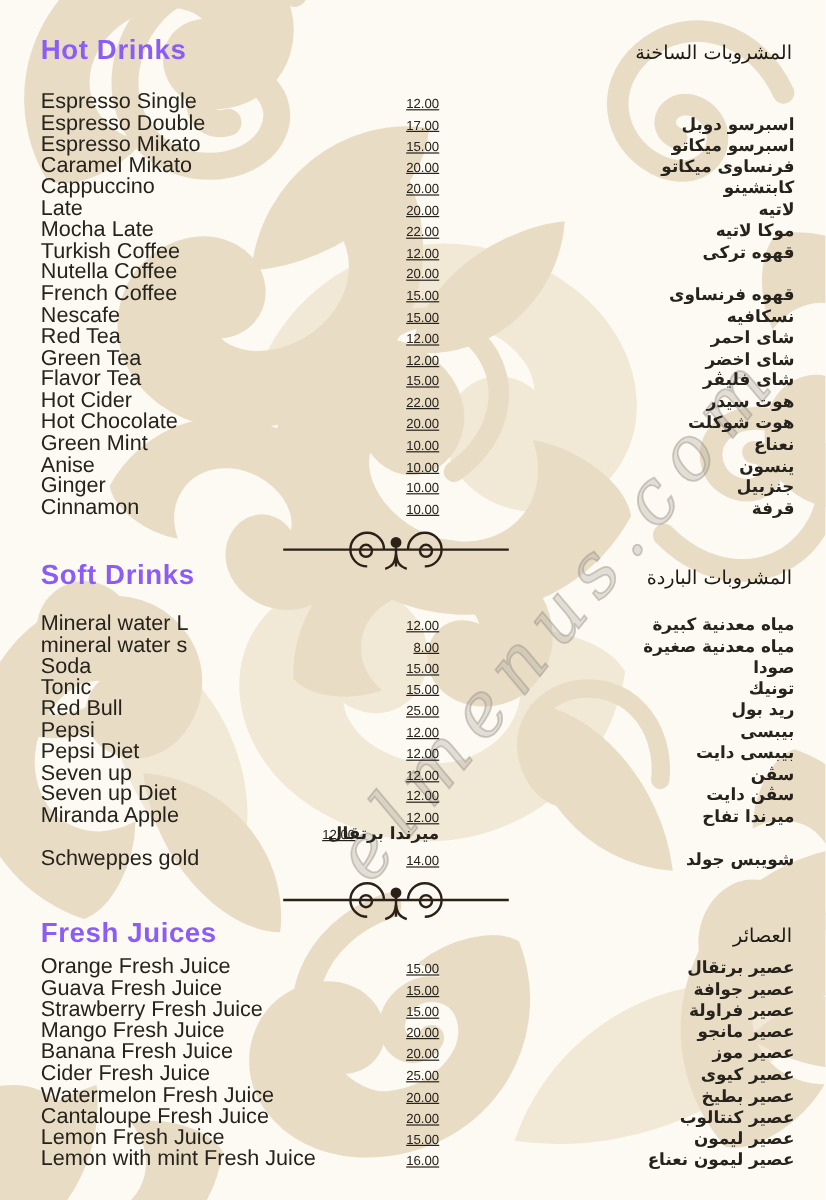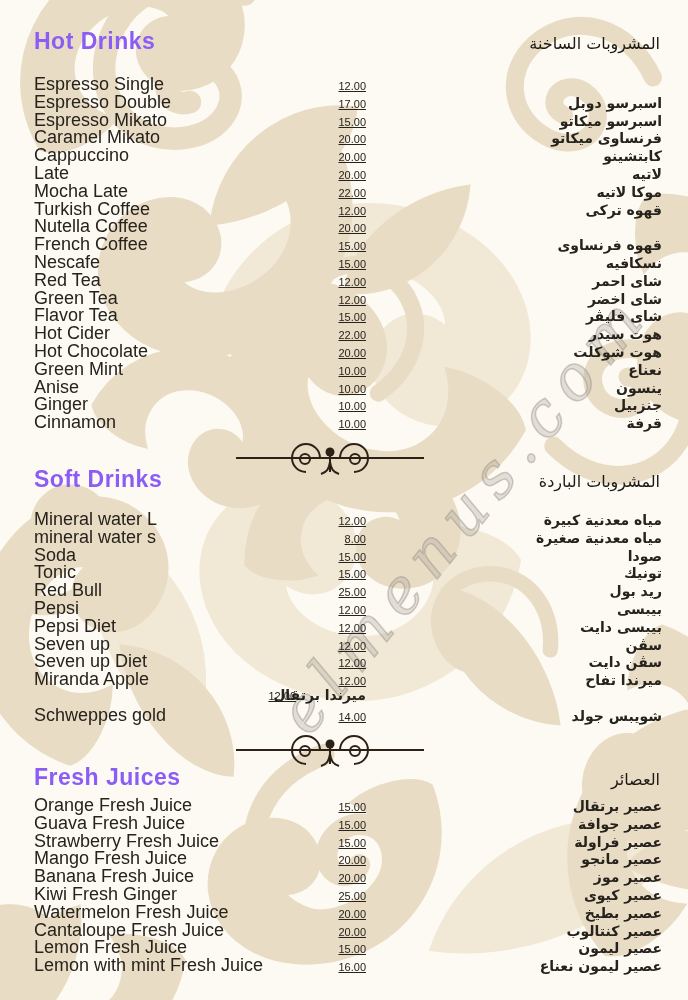--- a/index.html
+++ b/index.html
@@ -344,21 +344,21 @@
           <span class="en">Mango Fresh Juice</span>
           <span class="price">20.00</span>
           <span class="ar" dir="rtl">عصير مانجو</span>
         </div>
         <div class="row">
           <span class="en">Banana Fresh Juice</span>
           <span class="price">20.00</span>
           <span class="ar" dir="rtl">عصير موز</span>
         </div>
         <div class="row">
-          <span class="en">Kiwi Fresh Ginger</span>
+          <span class="en">Cider Fresh Juice</span>
           <span class="price">25.00</span>
           <span class="ar" dir="rtl">عصير كيوى</span>
         </div>
         <div class="row">
           <span class="en">Watermelon Fresh Juice</span>
           <span class="price">20.00</span>
           <span class="ar" dir="rtl">عصير بطيخ</span>
         </div>
         <div class="row">
           <span class="en">Cantaloupe Fresh Juice</span>

